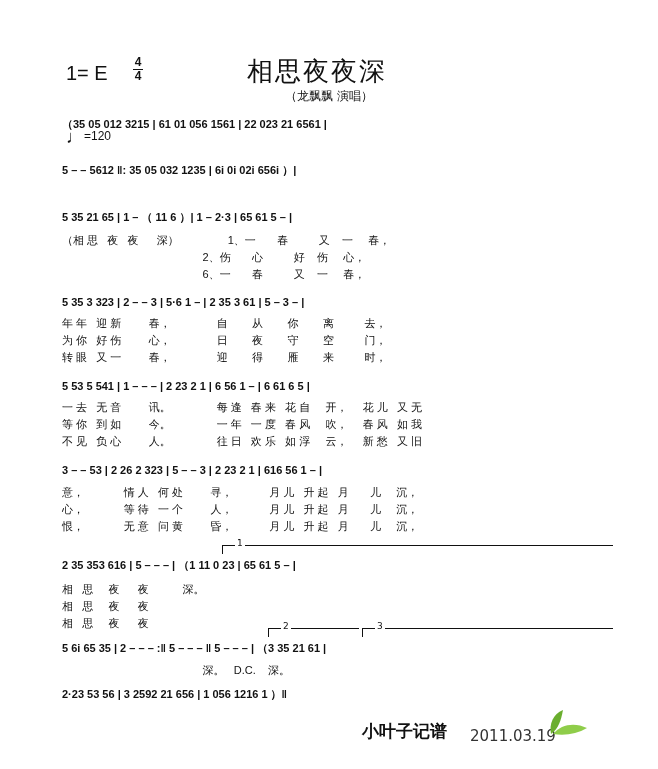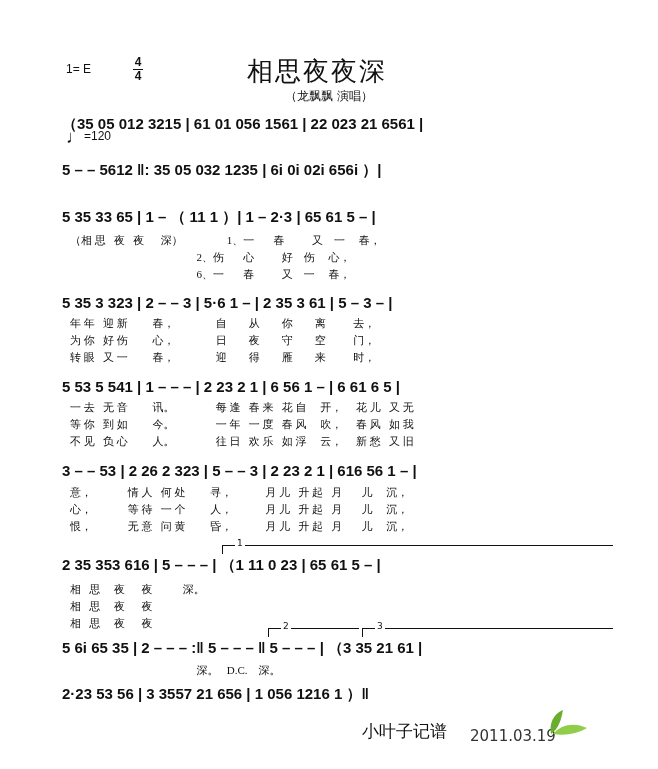--- a/index.html
+++ b/index.html
@@ -1,34 +1,34 @@
 <!DOCTYPE html>
 <html><head>
 <meta charset="utf-8">
 <style>
   html, body { margin: 0; padding: 0; background: #ffffff; }
   body { width: 658px; height: 769px; position: relative; overflow: hidden;
          font-family: "DejaVu Sans", "Liberation Sans", sans-serif; color: #111; }
   .abs { position: absolute; }
-  .key { left: 66px; top: 62px; font-size: 12px; font-family: "Liberation Sans", sans-serif; }
+  .key { left: 66px; top: 62px; font-size: 20px; font-family: "Liberation Sans", sans-serif; }
   .ts { left: 112px; top: 57px; font-size: 12px; line-height: 11px; text-align: center;
         font-family: "Liberation Sans", sans-serif; font-weight: bold; margin-left: 21px; }
   .ts .bar { display:block; border-top: 1px solid #111; width: 10px; margin: 1px 0; }
   .tempo { left: 66px; top: 88px; font-size: 12px; font-family: "Liberation Sans", sans-serif; margin-top: 39px; }
   .tempo .note { font-size: 18px; vertical-align: -3px; }
   .title { left: 0; width: 634px; top: 54px; text-align: center; font-size: 26px; letter-spacing: 2px; }
   .singer { left: 0; width: 658px; top: 88px; text-align: center; font-size: 12px; }
   .line { position: absolute; left: 62px; right: 48px; height: 28px;
-          font-family: "Liberation Sans", sans-serif; font-weight: bold; font-size: 15px;
+          font-family: "Liberation Sans", sans-serif; font-weight: bold; font-size: 11px;
           white-space: nowrap; display: flex; align-items: center; }
-  .lyr { position: absolute; left: 70px; right: 40px; font-size: 11px; white-space: pre;
-         font-family: Liberation Serif, serif; }
+  .lyr { position: absolute; left: 62px; right: 40px; font-size: 11px; white-space: pre;
+         font-family: Liberation Sans, sans-serif; }
   .volta { position: absolute; border-top: 1px solid #111; border-left: 1px solid #111; height: 8px; }
   .volta span { position: absolute; top: -8px; left: 12px; font-size: 9px; background: #fff; padding: 0 2px; }
-  .footer { left: 362px; top: 720px; font-size: 17px; font-family: "DejaVu Serif", serif; }
+  .footer { left: 362px; top: 720px; font-size: 17px; font-family: "DejaVu Serif", serif; font-weight: bold; }
   .date { left: 470px; top: 727px; font-size: 15px; color: #333; }
   .leaf { left: 545px; top: 708px; }
 </style>
 </head>
 <body>
 
 <div class="abs key">1= E</div>
 <div class="abs ts">
   <span>4</span>
   <span class="bar"></span>
@@ -36,21 +36,21 @@
 </div>
 <div class="abs tempo">
   <span class="note">♩</span><span>=120</span>
 </div>
 <div class="abs title">相思夜夜深</div>
 <div class="abs singer">（龙飘飘  演唱）</div>
 
 <div class="line" style="top:110px">（35 05 012 3215 | 61 01 056 1561 | 22 023 21 6561 |</div>
 <div class="line" style="top:156px">5 – – 5612 ‖: 35 05 032 1235 | 6i 0i 02i 656i ）|</div>
 
-<div class="line" style="top:203px">5 35 33 65 | 1 – （ 11 1 ）| 1 – 2·3 | 65 61 5 – |</div>
+<div class="line" style="top:203px">5 35 21 65 | 1 – （ 11 6 ）| 1 – 2·3 | 65 61 5 – |</div>
 <div class="lyr" style="top:233px">（相 思   夜   夜      深）                1、一       春          又    一     春，</div>
 <div class="lyr" style="top:250px">                                              2、伤       心          好    伤     心，</div>
 <div class="lyr" style="top:267px">                                              6、一       春          又    一     春，</div>
 
 <div class="line" style="top:288px">5 35 3 323 | 2 – – 3 | 5·6 1 – | 2 35 3 61 | 5 – 3 – |</div>
 <div class="lyr" style="top:316px">年 年   迎 新         春，               自        从        你        离          去，</div>
 <div class="lyr" style="top:333px">为 你   好 伤         心，               日        夜        守        空          门，</div>
 <div class="lyr" style="top:350px">转 眼   又 一         春，               迎        得        雁        来          时，</div>
 
 <div class="line" style="top:372px">5 53 5 541 | 1 – – – | 2 23 2 1 | 6 56 1 – | 6 61 6 5 |</div>
@@ -73,21 +73,21 @@
 
 <div class="volta" style="left:268px; top:628px; width:90px;">
     <span>2</span>
   </div>
 <div class="volta" style="left:362px; top:628px; width:250px;">
     <span>3</span>
   </div>
 <div class="line" style="top:634px">5 6i 65 35 | 2 – – – :‖ 5 – – – ‖ 5 – – – | （3 35 21 61 |</div>
 <div class="lyr" style="top:663px">                                              深。   D.C.    深。</div>
 
-<div class="line" style="top:680px">2·23 53 56 | 3 3557 21 656 | 1 056 1216 1 ）‖</div>
+<div class="line" style="top:680px">2·23 53 56 | 3 2592 21 656 | 1 056 1216 1 ）‖</div>
 
 <div class="abs footer">小叶子记谱</div>
 <div class="abs date">2011.03.19</div>
 <div class="abs leaf">
   <svg width="46" height="30" viewBox="0 0 46 30">
     <path d="M6 26 C4 16 8 6 18 2 C16 12 14 20 6 26 Z" fill="#6aae2e"></path>
     <path d="M8 26 C16 16 30 14 42 20 C32 26 20 28 8 26 Z" fill="#8fcd4a"></path>
   </svg>
 </div>
 

